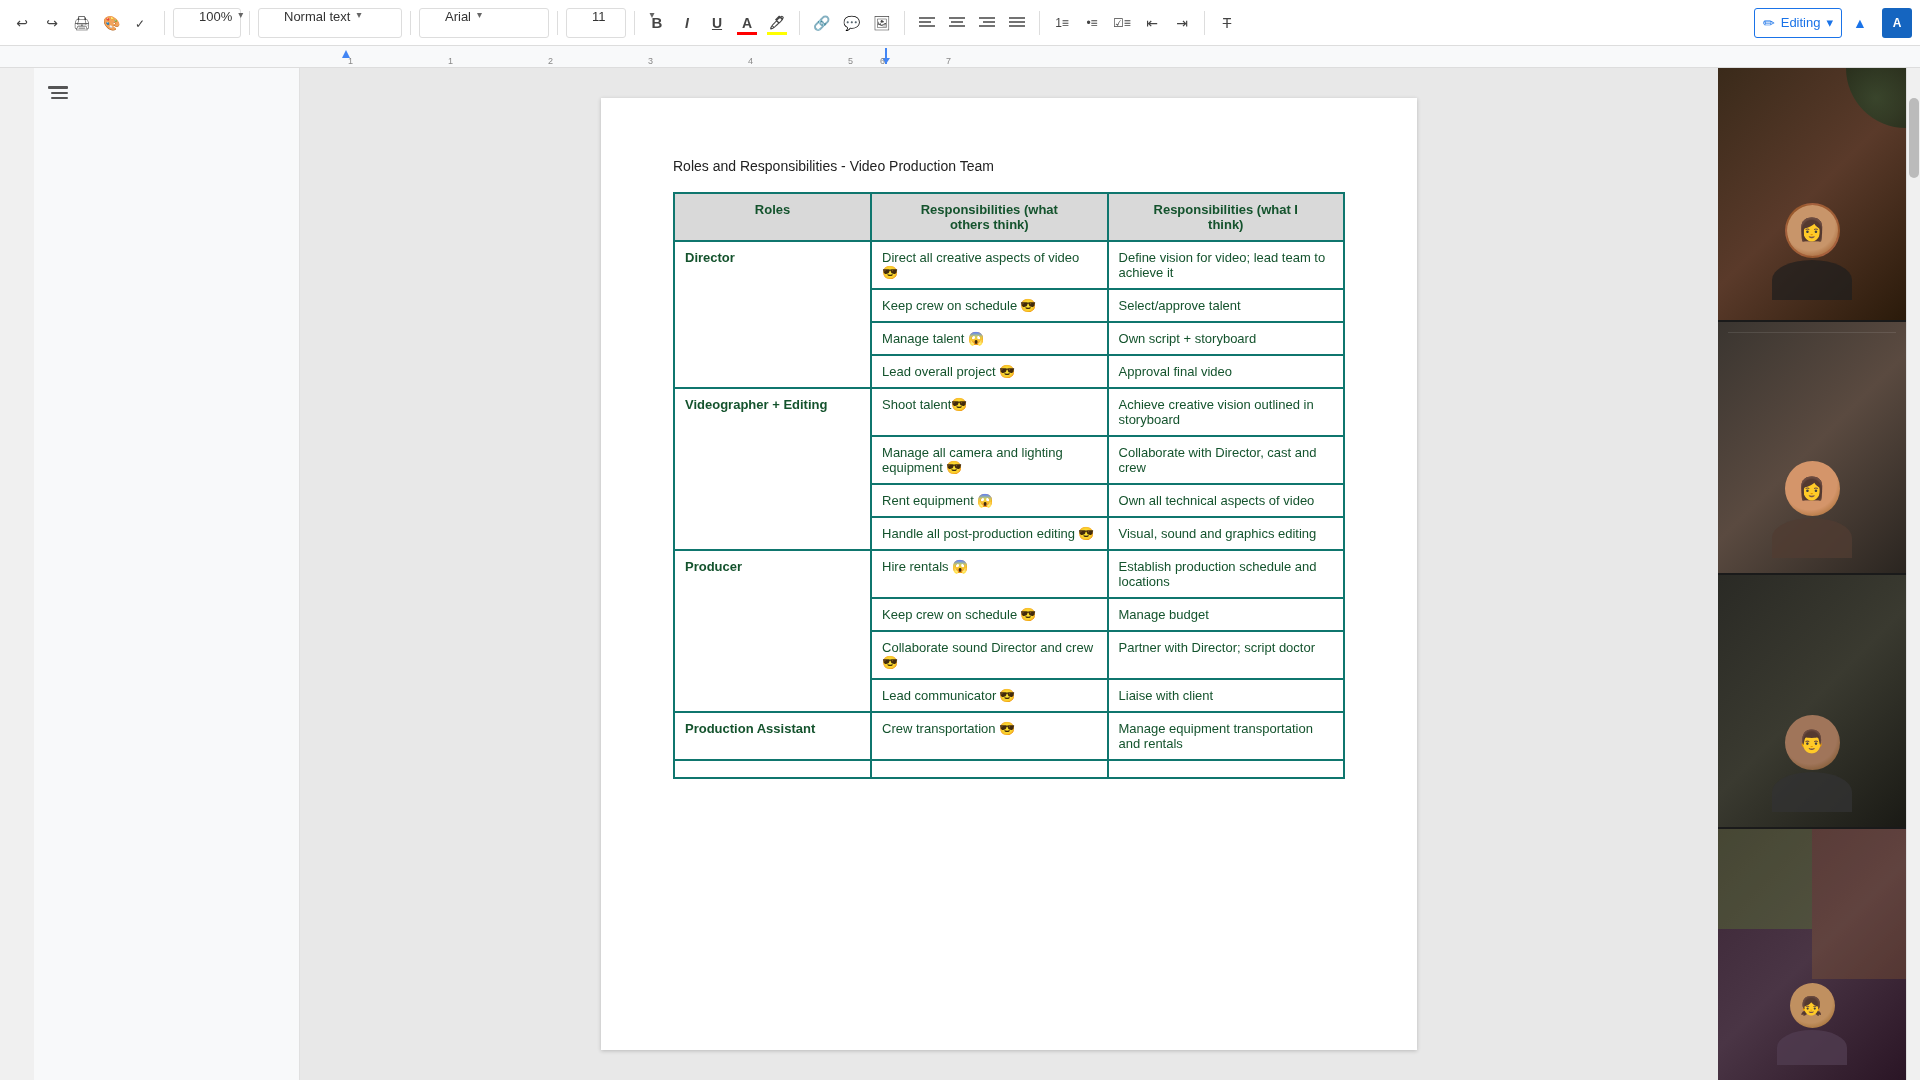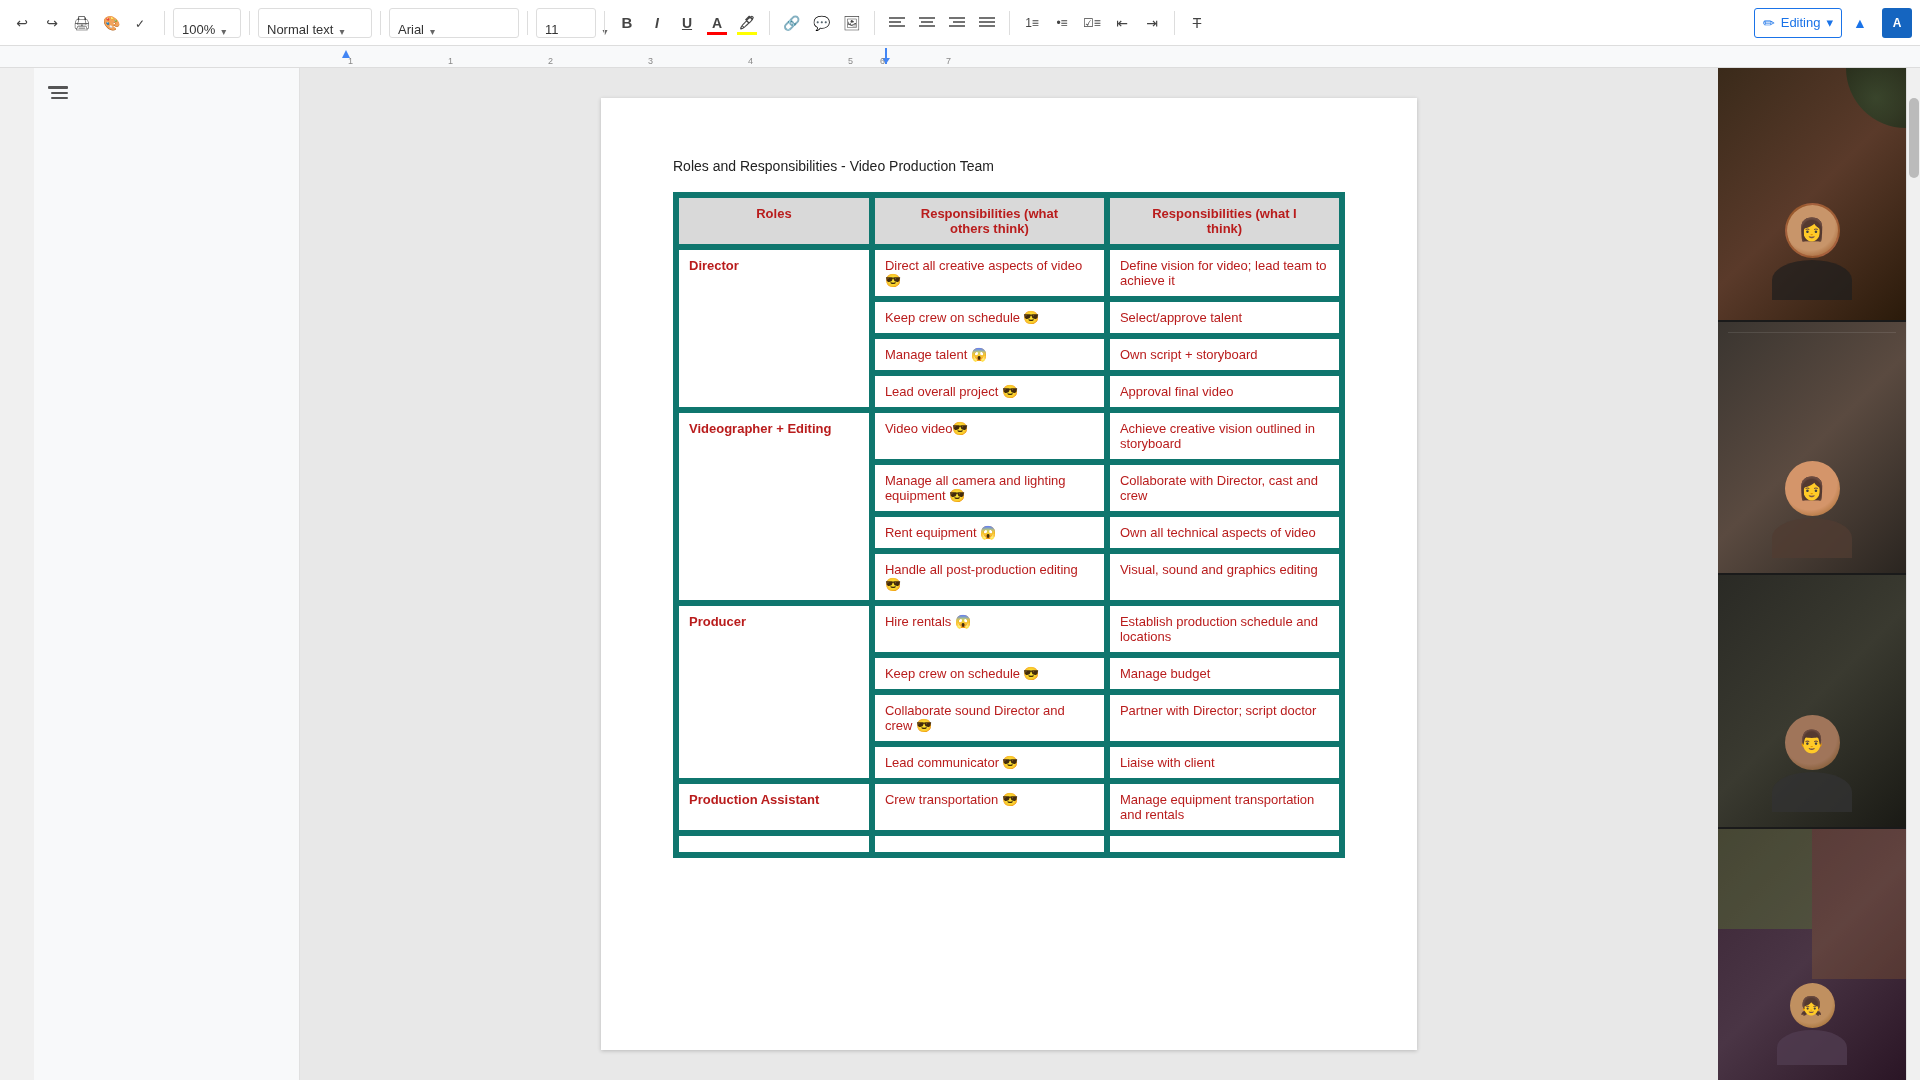--- a/index.html
+++ b/index.html
@@ -35,34 +35,34 @@
       height: 28px;
       border: none;
       background: transparent;
       cursor: pointer;
       border-radius: 3px;
       font-size: 14px;
       color: #444;
     }
     .tb-dropdown {
       display: flex;
-      align-items: flex-end;
+      align-items: flex-start;
       height: 30px;
       border: 1px solid #ddd;
       border-radius: 3px;
-      padding: 0 8px;
+      padding: 0 25px;
       background: #fff;
       cursor: pointer;
       font-size: 13px;
       color: #333;
       gap: 6px;
     }
     .tb-dropdown .arrow { font-size: 10px; color: #666; }
     .zoom-dropdown { width: 68px; }
-    .style-dropdown { width: 114px; }
+    .style-dropdown { width: 144px; }
     .font-dropdown { width: 130px; }
     .size-dropdown { width: 60px; gap: 44px; }
     .editing-dropdown {
       display: flex;
       align-items: center;
       height: 30px;
       border: 1px solid #1a73e8;
       border-radius: 3px;
       padding: 0 8px;
       background: #fff;
@@ -167,24 +167,24 @@
     }
 
     
     .doc-table {
       width: 100%;
       border-collapse: collapse;
       font-size: 13px;
       font-family: Arial, sans-serif;
     }
     .doc-table th, .doc-table td {
-      border: 6px solid #0f766e;
+      border: 2px solid #0f766e;
       padding: 8px 10px;
       vertical-align: top;
-      color: #b91c1c;
+      color: #14532d;
     }
     .doc-table thead th {
       background: #d9d9d9;
       font-weight: bold;
       font-size: 13px;
     }
     .doc-table tbody td {
       background: #fff;
     }
     .role-cell {
@@ -442,21 +442,21 @@
             <td class="resp-cell">Manage talent 😱</td>
             <td class="resp-cell">Own script + storyboard</td>
           </tr>
           <tr>
             <td class="resp-cell">Lead overall project 😎</td>
             <td class="resp-cell">Approval final video</td>
           </tr>
 
           <tr>
             <td class="role-cell" rowspan="4">Videographer + Editing</td>
-            <td class="resp-cell">Video video😎</td>
+            <td class="resp-cell">Shoot talent😎</td>
             <td class="resp-cell">Achieve creative vision outlined in storyboard</td>
           </tr>
           <tr>
             <td class="resp-cell">Manage all camera and lighting equipment 😎</td>
             <td class="resp-cell">Collaborate with Director, cast and crew</td>
           </tr>
           <tr>
             <td class="resp-cell">Rent equipment 😱</td>
             <td class="resp-cell">Own all technical aspects of video</td>
           </tr>

